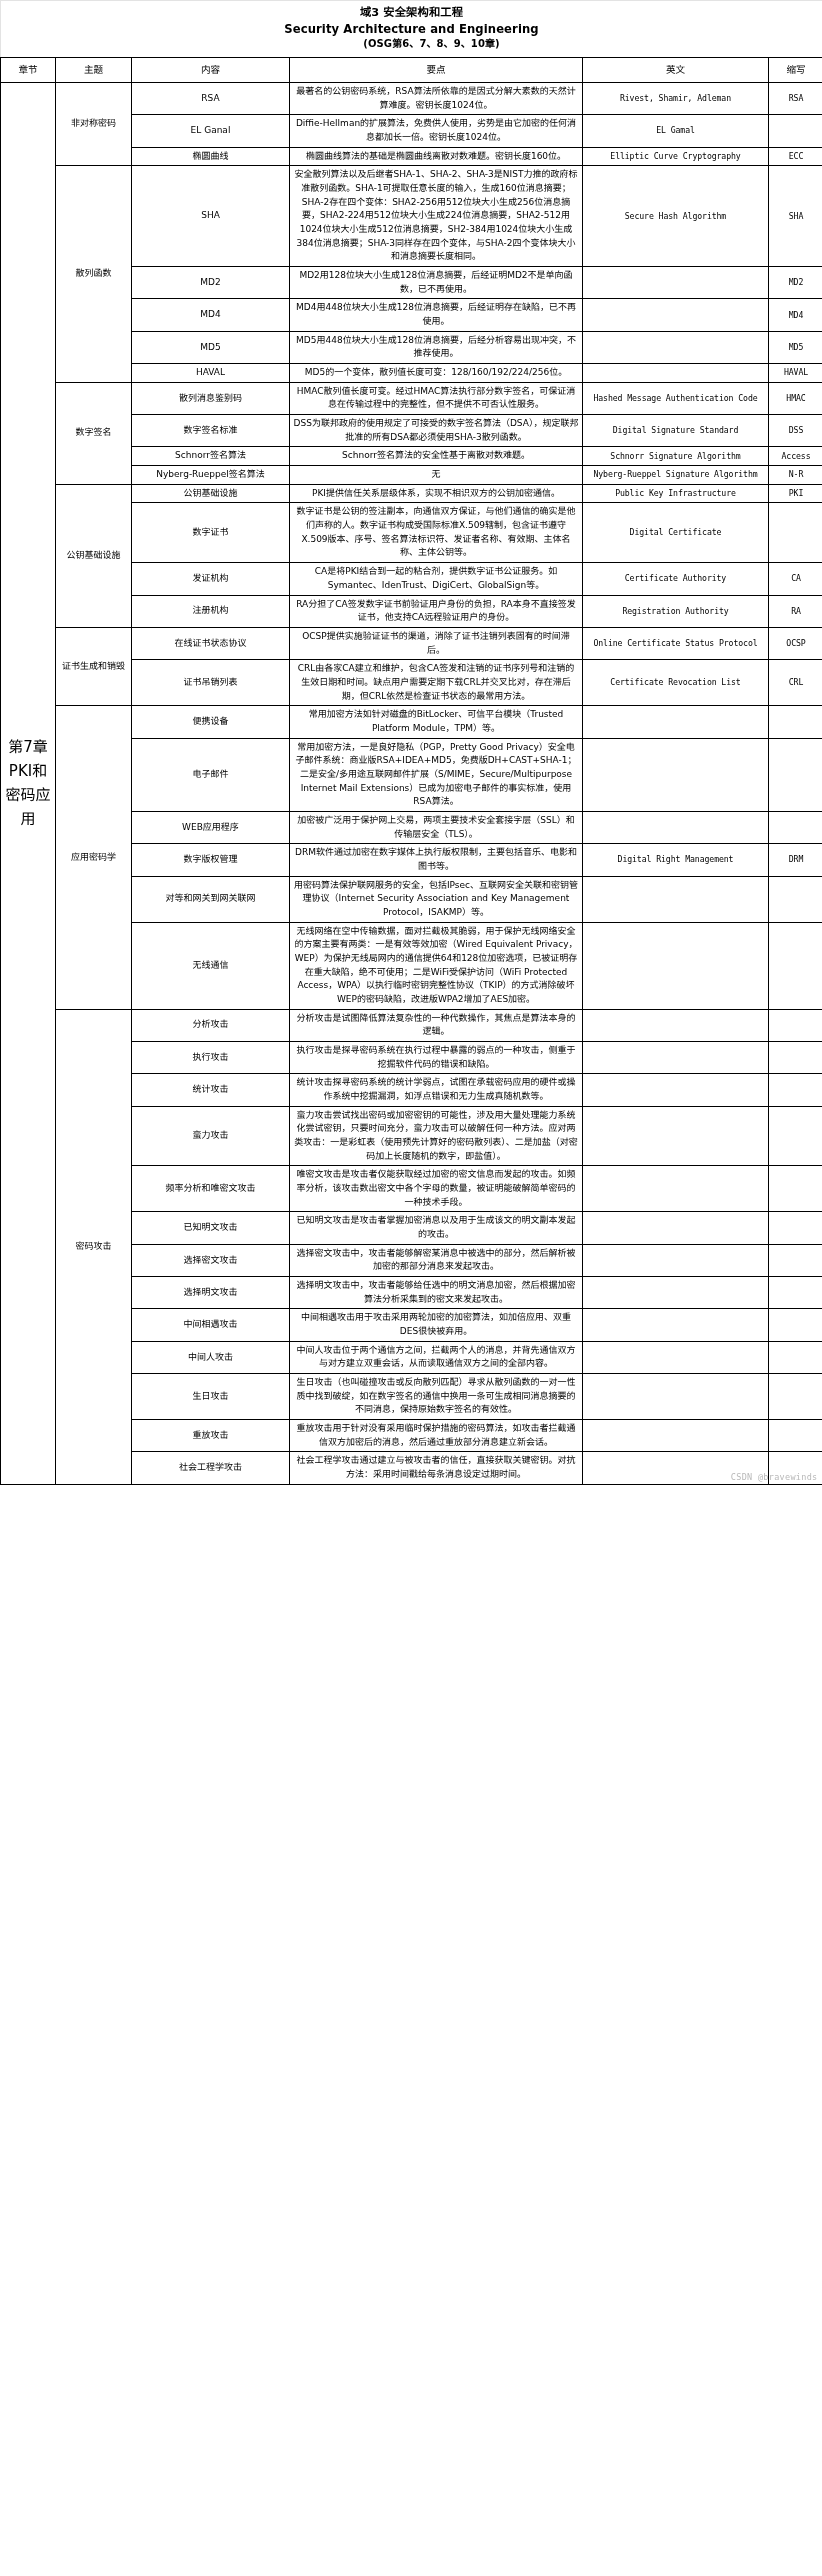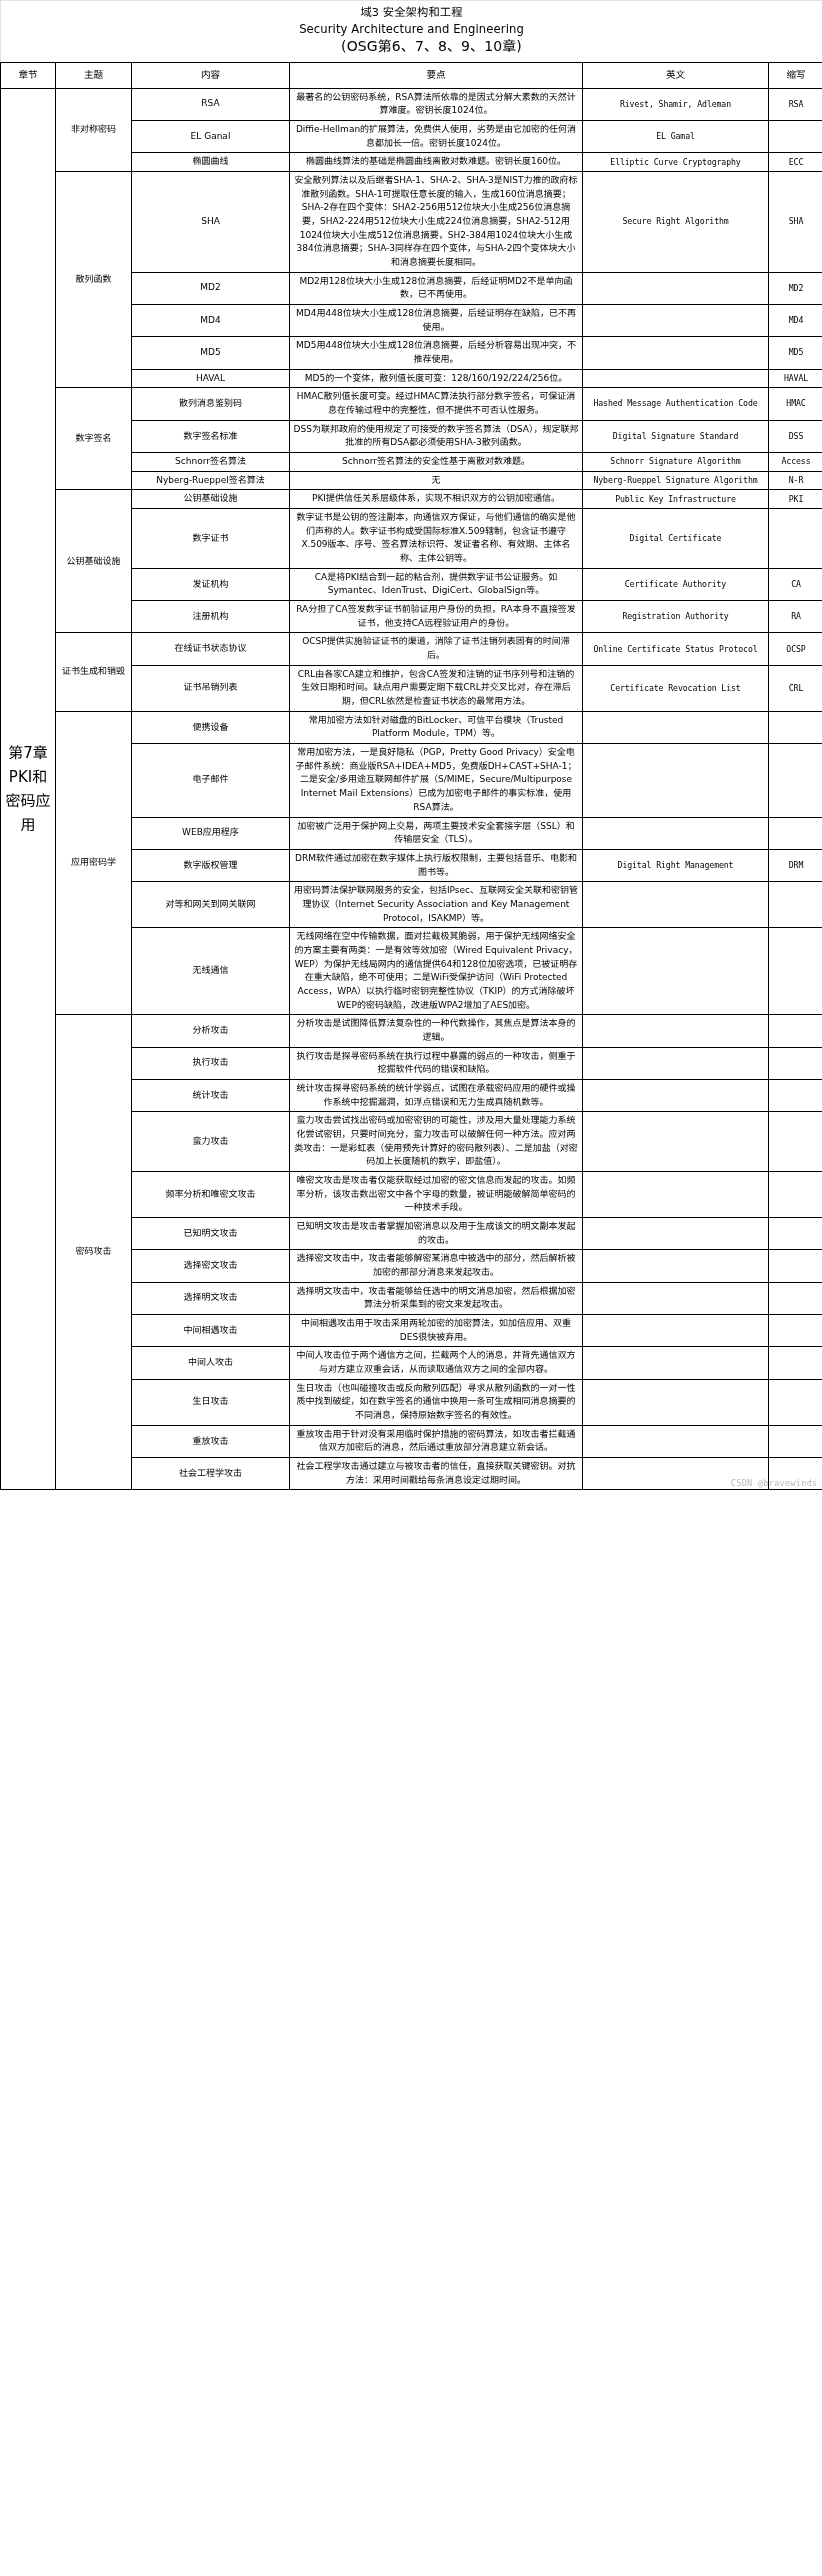--- a/index.html
+++ b/index.html
@@ -27,26 +27,26 @@
     padding: 4.1px 0 5.5px 0;
     text-align: center;
     border-left: 0.7px solid #e3e3e3;
     border-top: 0.7px solid #e3e3e3;
     border-right: 0.7px solid #e3e3e3;
     background: #ffffff;
   }
   .title-line {
     display: block;
     line-height: 1.40;
-    font-weight: 400;
+    font-weight: 700;
     letter-spacing: 0.1px;
   }
   .title-cn { font-size: 11.3px; }
   .title-en { font-size: 11.6px; }
-  .title-sub { font-size: 14px; margin-left: 40px; }
+  .title-sub { font-size: 10px; margin-left: 40px; }
 
   
   table.main {
     border-collapse: collapse;
     width: 823px;
     table-layout: fixed;
     font-size: 9px;
     line-height: 1.52;
   }
   table.main col.c-chapter { width: 55px; }
@@ -163,21 +163,21 @@
         <tr>
           <td class="c-content">椭圆曲线</td>
           <td class="c-points">椭圆曲线算法的基础是椭圆曲线离散对数难题。密钥长度160位。</td>
           <td class="c-english">Elliptic Curve Cryptography</td>
           <td class="c-abbr">ECC</td>
         </tr>
         <tr>
           <td class="c-topic" rowspan="5">散列函数</td>
           <td class="c-content">SHA</td>
           <td class="c-points">安全散列算法以及后继者SHA-1、SHA-2、SHA-3是NIST力推的政府标准散列函数。SHA-1可提取任意长度的输入，生成160位消息摘要；SHA-2存在四个变体：SHA2-256用512位块大小生成256位消息摘要，SHA2-224用512位块大小生成224位消息摘要，SHA2-512用1024位块大小生成512位消息摘要，SH2-384用1024位块大小生成384位消息摘要；SHA-3同样存在四个变体，与SHA-2四个变体块大小和消息摘要长度相同。</td>
-          <td class="c-english">Secure Right Algorithm</td>
+          <td class="c-english">Secure Hash Algorithm</td>
           <td class="c-abbr">SHA</td>
         </tr>
         <tr>
           <td class="c-content">MD2</td>
           <td class="c-points">MD2用128位块大小生成128位消息摘要，后经证明MD2不是单向函数，已不再使用。</td>
           <td class="c-english"></td>
           <td class="c-abbr">MD2</td>
         </tr>
         <tr>
           <td class="c-content">MD4</td>

